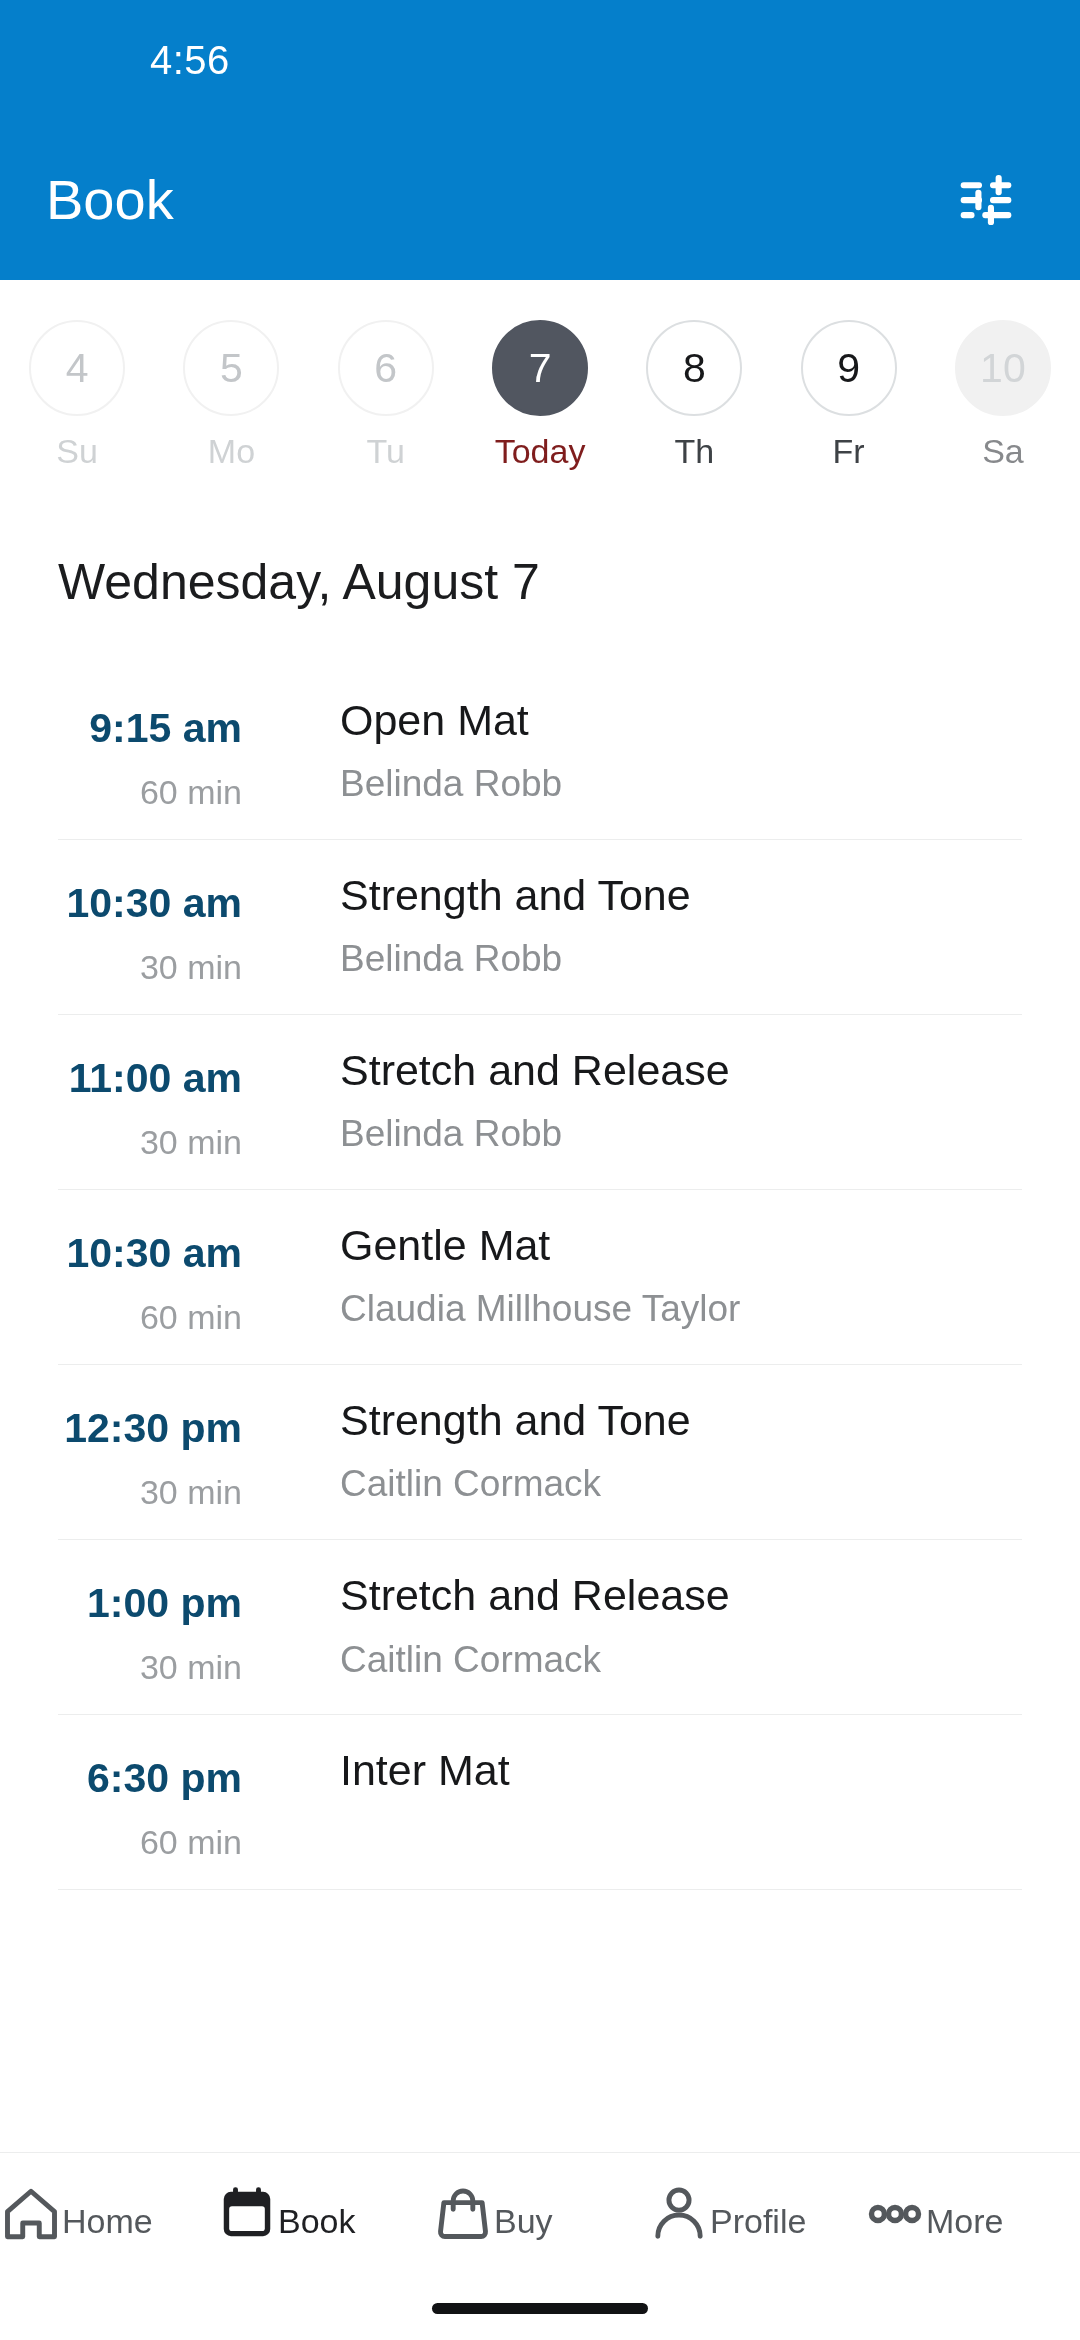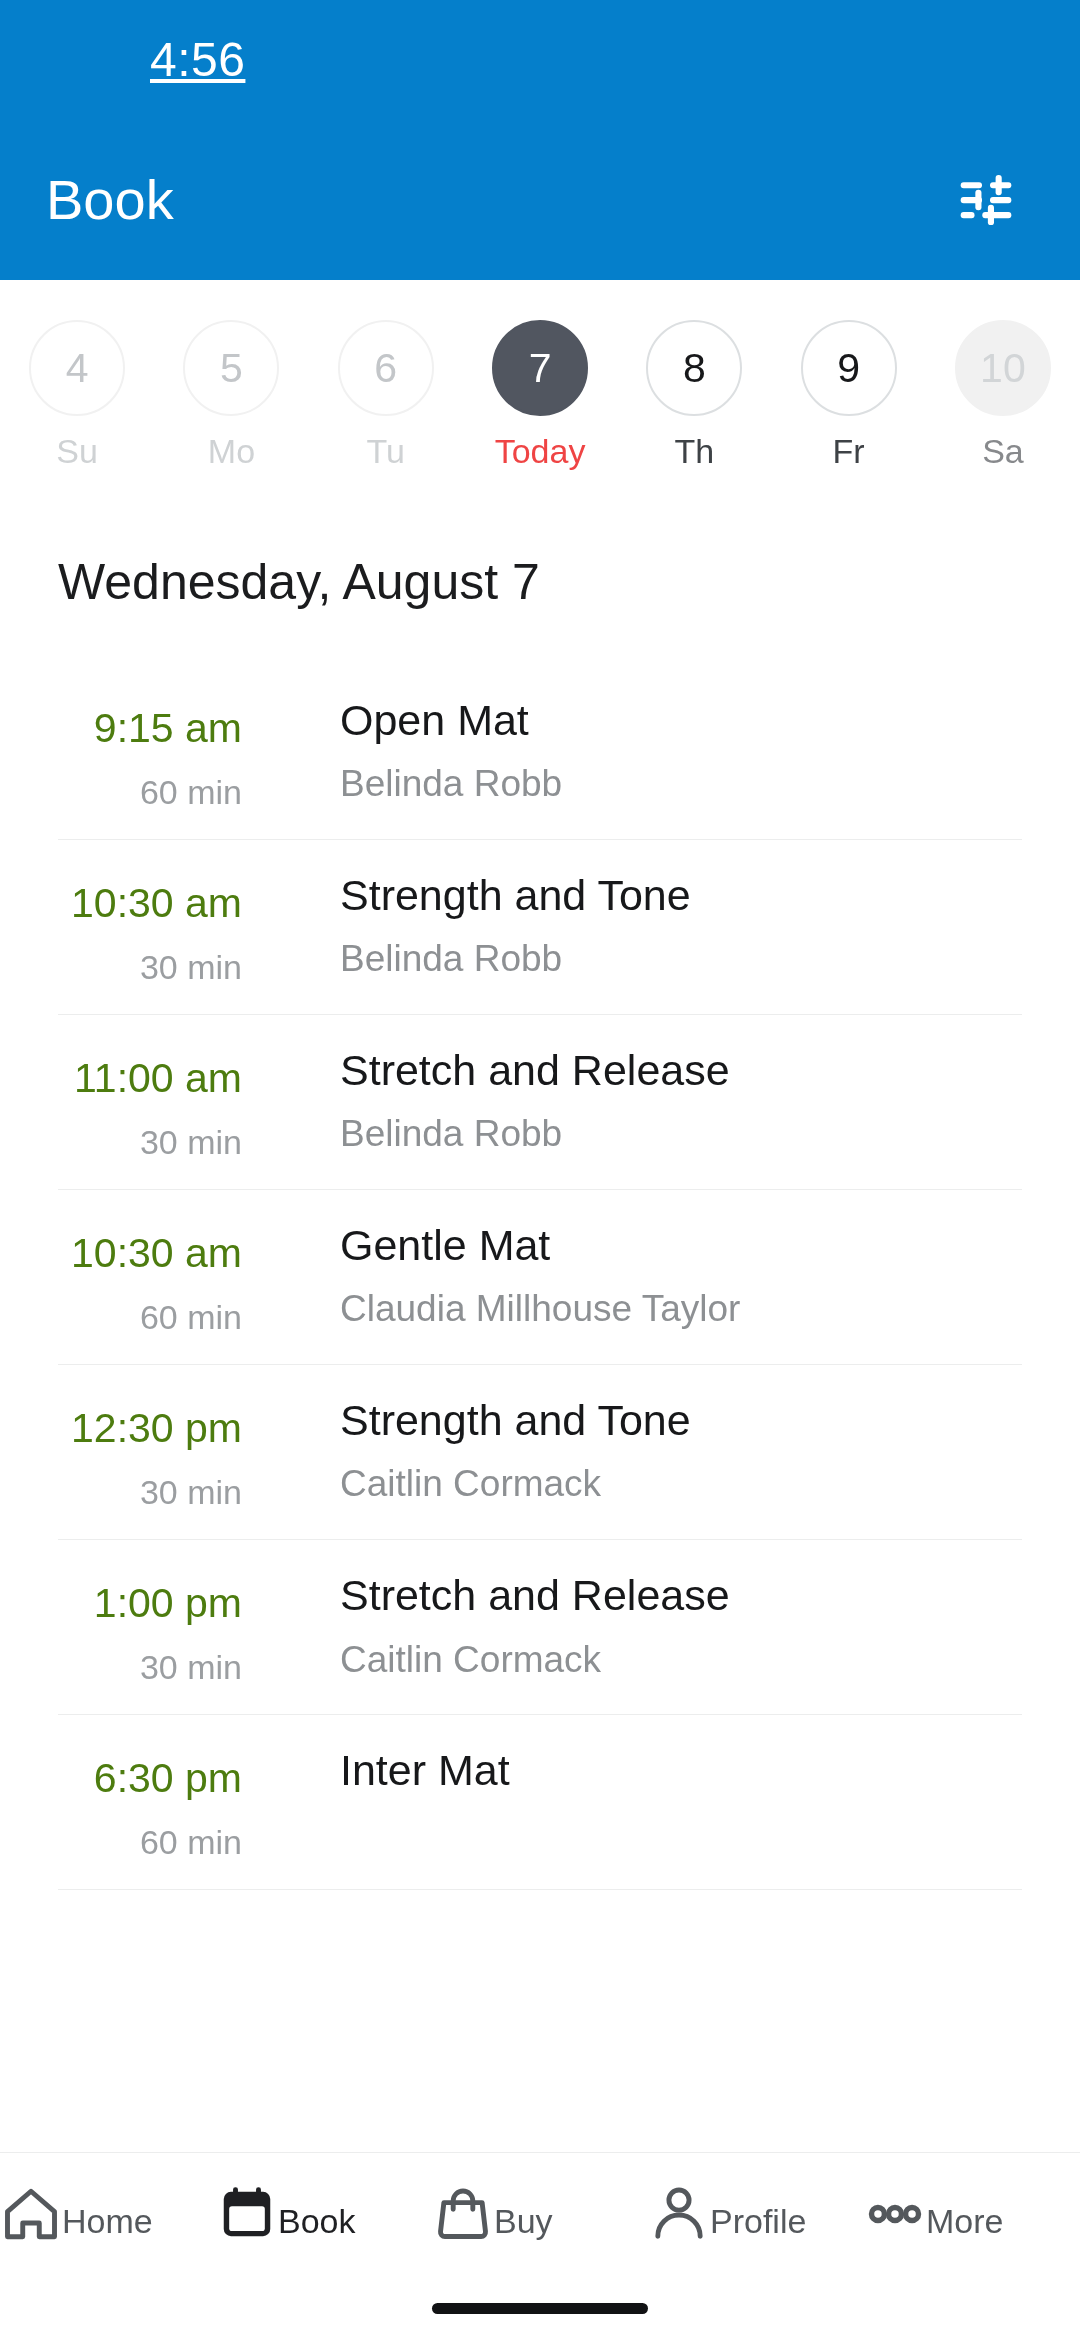--- a/index.html
+++ b/index.html
@@ -11,21 +11,21 @@
   }
   .phone { position:relative; width:1080px; height:2340px; background:#fff; display:flex; flex-direction:column; }
 
   
   .topbar { background:#057FCB; flex:0 0 auto; }
   .statusbar {
     height:120px; display:flex; align-items:center;
     padding:0 0 0 150px;
   }
   .statusbar .clock {
-    color:#ffffff; font-size:48px; letter-spacing:0.5px; line-height:1;text-decoration:underline;
+    color:#ffffff; font-size:40px; letter-spacing:0.5px; line-height:1;
   }
   .appbar {
     height:160px; display:flex; align-items:center; justify-content:space-between;
     padding:0 62px 0 46px;
   }
   .appbar .title {
     color:#ffffff; font-size:56px; font-weight:400; line-height:1;
   }
   .tune-icon { width:64px; height:64px; display:block; }
 
@@ -43,42 +43,42 @@
     width:96px; height:96px; border-radius:50%;
     display:flex; align-items:center; justify-content:center;
     font-size:41px; line-height:1;
   }
   .daypill.disabled   { border:2px solid #f1f1f1; color:#c3c6c9; background:#fff; }
   .daypill.selected   { background:#515660; color:#ffffff; border:2px solid #515660; }
   .daypill.available  { border:2px solid #dcdfe1; color:#17181a; background:#fff; }
   .daypill.filled     { background:#f1f1f1; color:#d2d5d7; border:2px solid #f1f1f1; }
   .daylabel { margin-top:18px; font-size:34px; line-height:1; }
   .daylabel.dim  { color:#cfd2d4; }
-  .daylabel.mid  { color:#ef4444; }
+  .daylabel.mid  { color:#7f1d1d; }
   .daylabel.dark { color:#3e4246; }
   .daylabel.grey { color:#87898c; }
 
   
   .content { flex:1 1 auto; overflow:hidden; background:#fff; position:relative; }
   .dateheading {
     font-size:50px; color:#1b1c1e; font-weight:400;
     padding:62px 0 0 58px; line-height:1;
   }
 
   .list { margin-top:58px; }
   .row {
     display:flex; align-items:flex-start;
     padding:26px 0 30px 0;
     position:relative;
   }
   .row .timecol {
     width:270px; flex:0 0 auto; text-align:right; padding-right:28px;
     padding-top:16px;
   }
-  .row .time  { font-size:41px; color:#4d7c0f; line-height:1.05; }
+  .row .time  { font-size:41px; color:#0c4a6e; line-height:1.05;font-weight:bold; }
   .row .dur   { font-size:34px; color:#9b9ea1; line-height:1; margin-top:25px;text-align:right; }
   .row .infocol { flex:1 1 auto; padding-left:70px; padding-top:6px; }
   .row .cname { font-size:43px; color:#17181a; line-height:1.1; }
   .row .inst  { font-size:37px; color:#8d9093; line-height:1.1; margin-top:20px; }
   .divider { height:1px; background:#eceded; margin:0 58px; }
 
   
   .bottomnav {
     flex:0 0 auto; height:188px; background:#fff;
     border-top:1px solid #eceded;

